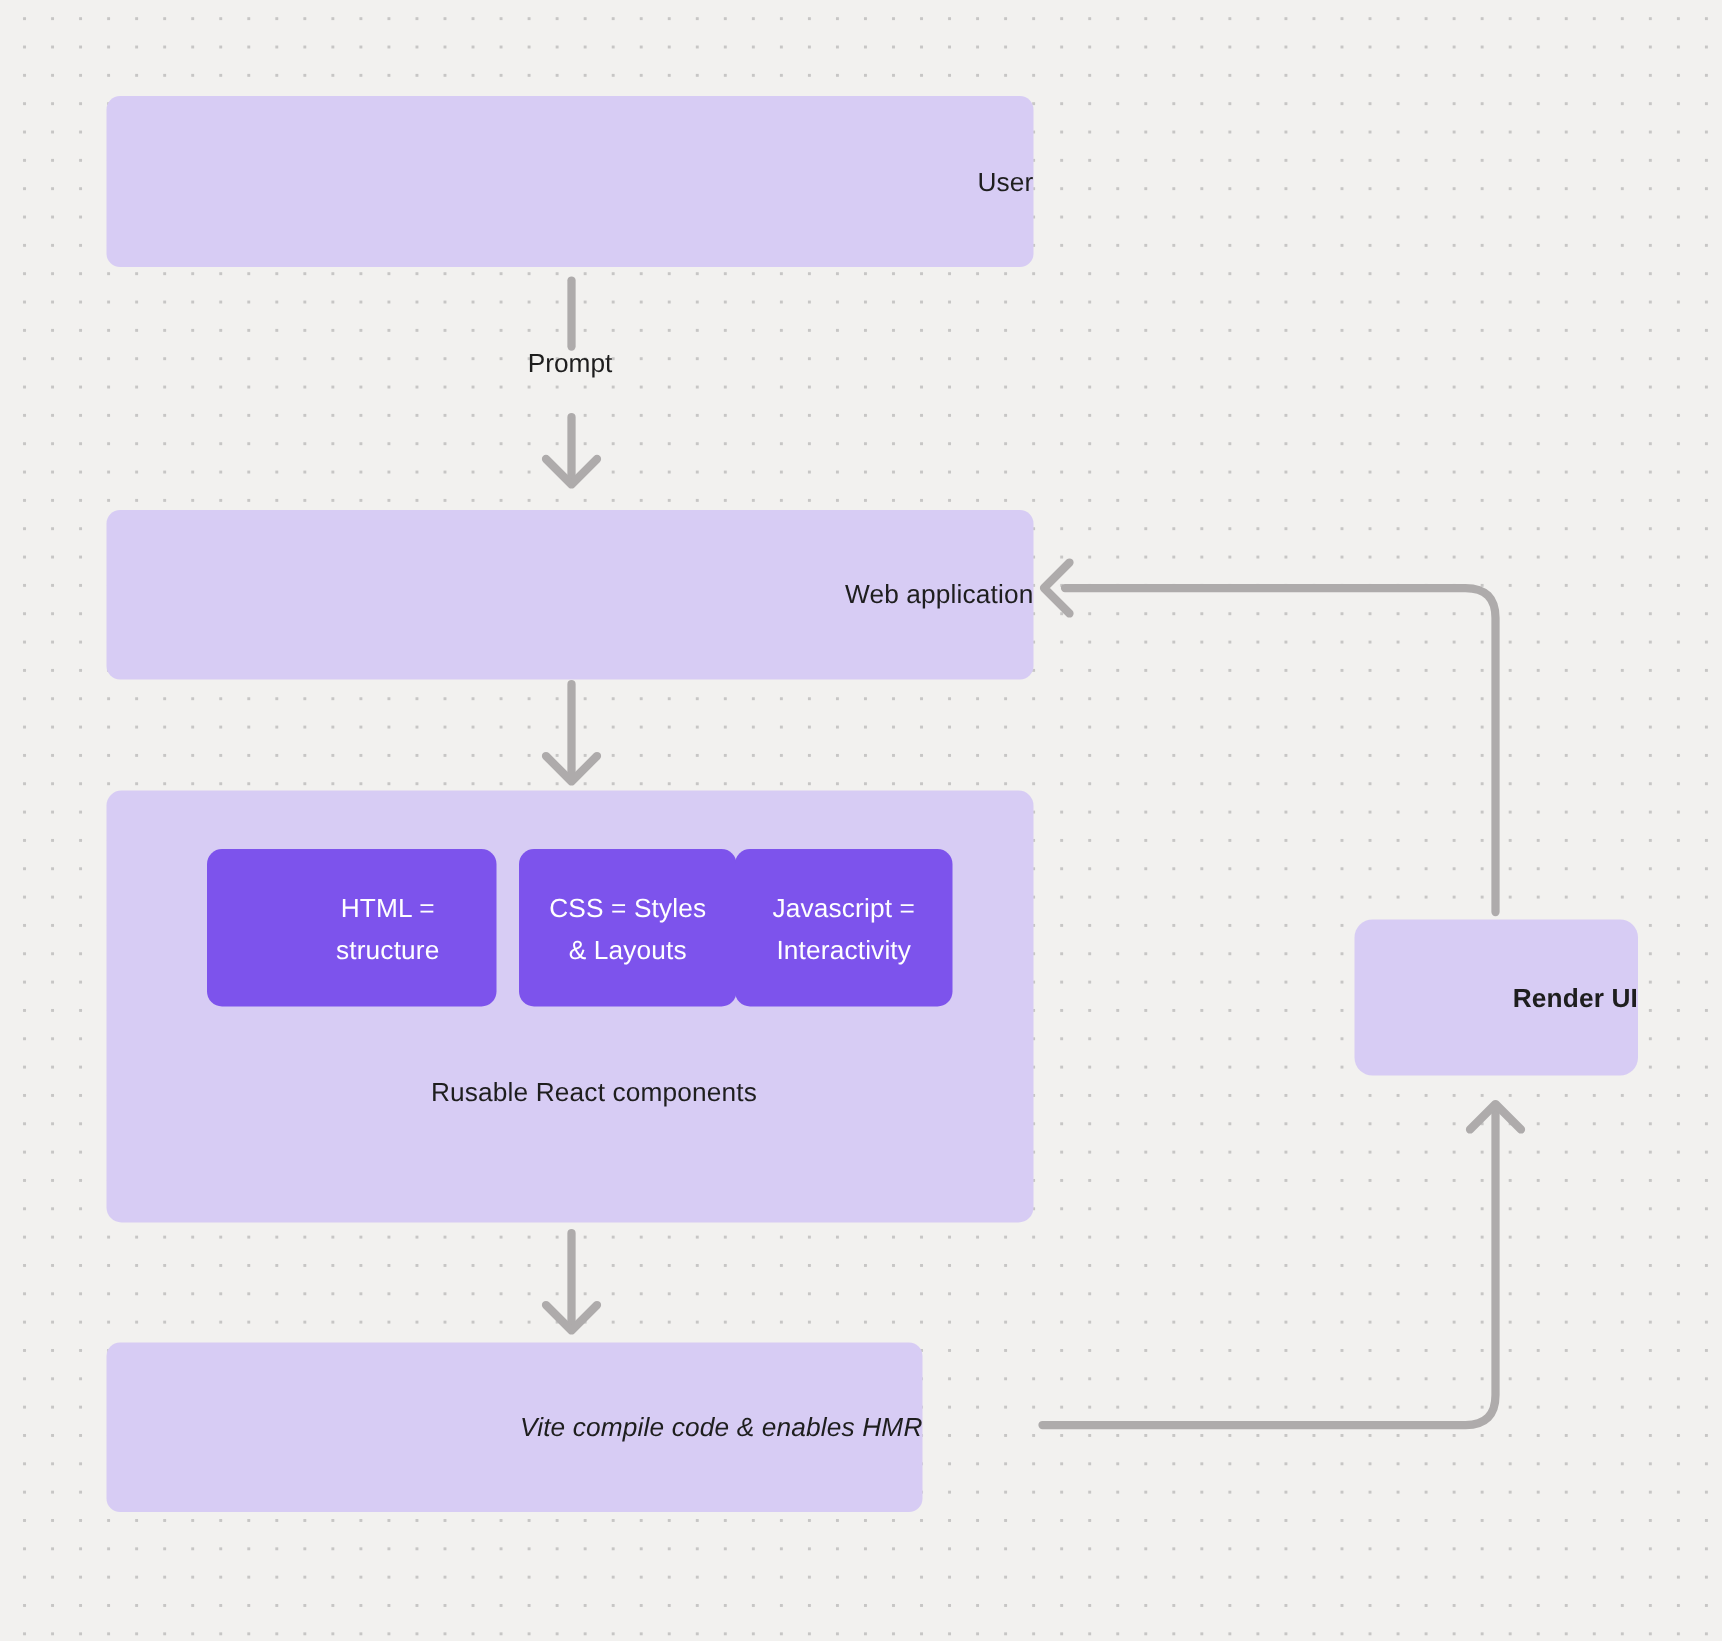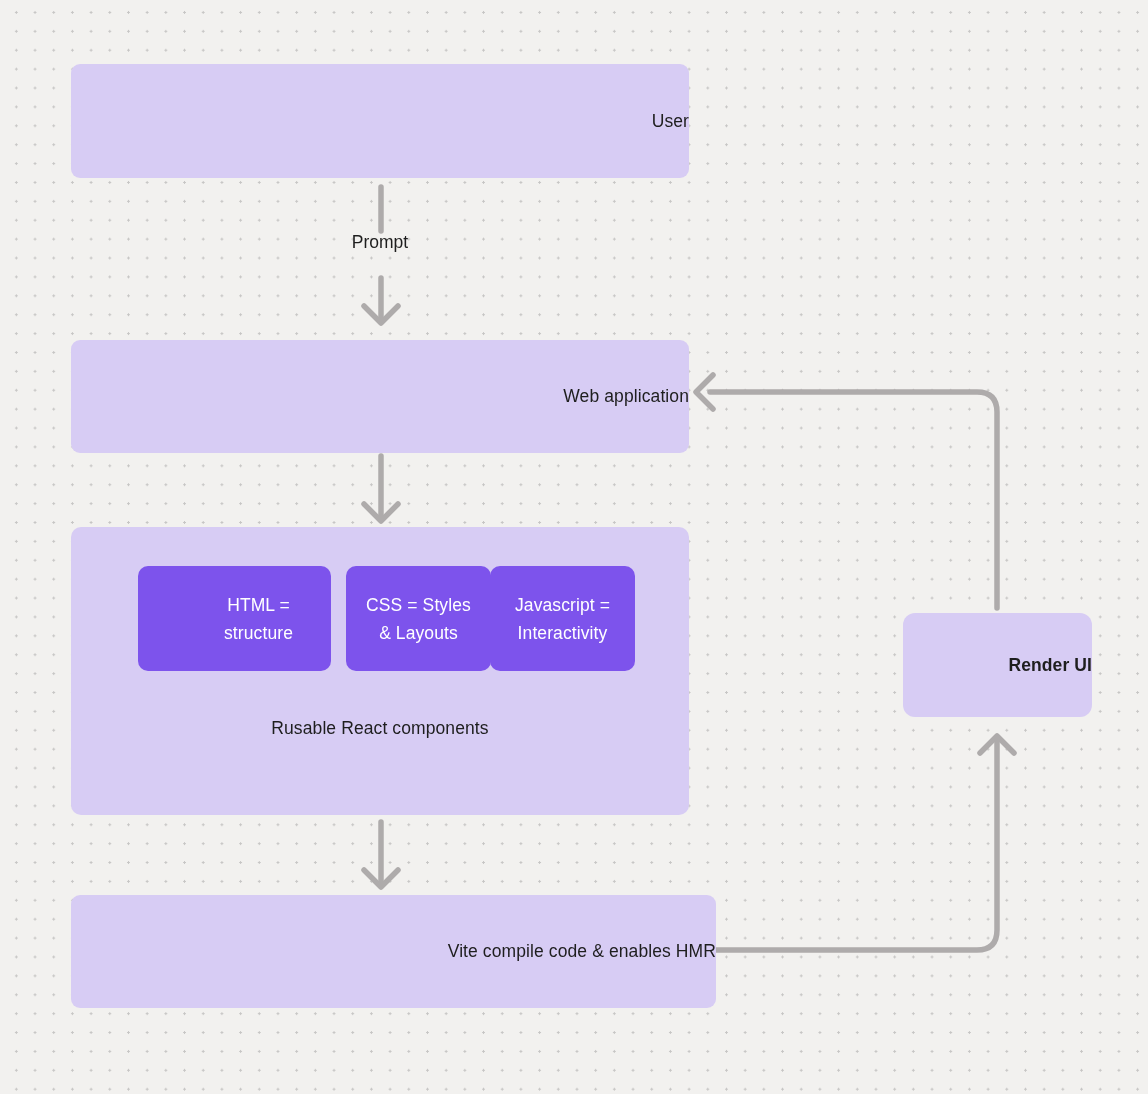--- a/index.html
+++ b/index.html
@@ -31,21 +31,21 @@
     align-items: center;
     justify-content: flex-end;
     color: #1e1e1e;
     font-size: 17.5px;
     font-weight: 500;
     letter-spacing: 0.1px;
   }
   .node-user            { left: 71px;  top: 64px;  width: 618px; height: 114px; }
   .node-web-application { left: 71px;  top: 340px; width: 618px; height: 113px; }
   .node-group           { left: 71px;  top: 527px; width: 618px; height: 288px; border-radius: 10px; }
-  .node-vite            { left: 71px;  top: 895px; width: 645px; height: 113px; }
+  .node-vite            { left: 71px;  top: 895px; width: 544px; height: 113px; font-style: italic; }
   .node-render-ui       { left: 903px; top: 613px; width: 189px; height: 104px; border-radius: 12px; font-weight: bold; }
 
   .inner-node {
     position: absolute;
     top: 39px;
     width: 145px;
     height: 105px;
     background: #7d53ec;
     border-radius: 10px;
     display: flex;
@@ -57,21 +57,21 @@
     font-weight: 500;
     line-height: 28px;
     white-space: pre-line;
   }
   .inner-html       { left: 67px; padding-left: 48px;  }
   .inner-css        { left: 237px; margin-left: 38px; }
   .inner-javascript { left: 384px; margin-left: 35px; }
 
   .group-caption {
     position: absolute;
-    left: 0;
+    left: 16px;
     top: 191px;
     width: 100%;
     text-align: center;
     color: #1e1e1e;
     font-size: 17.5px;
     font-weight: 500;
   }
   .edge-label {
     position: absolute;
     left: 305px;

